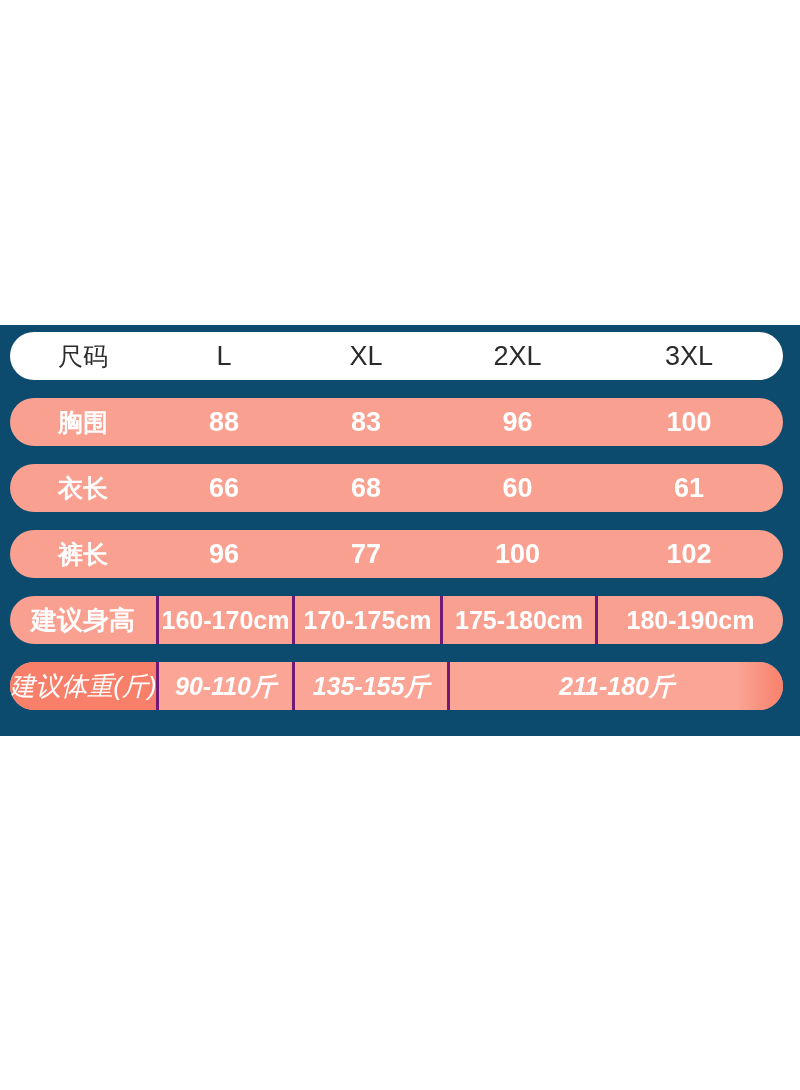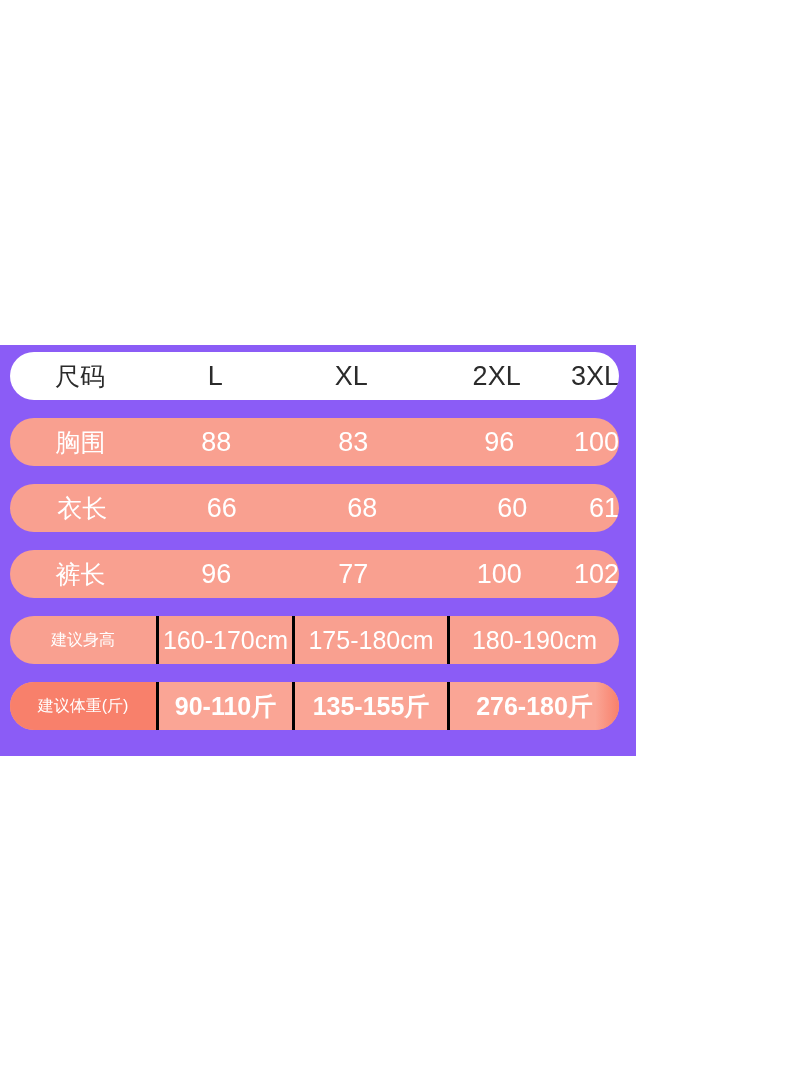--- a/index.html
+++ b/index.html
@@ -10,24 +10,24 @@
     width: 800px;
     height: 1090px;
     background: #ffffff;
     font-family: "Liberation Sans", "DejaVu Sans", sans-serif;
     overflow: hidden;
   }
 
   #size-chart-panel {
     position: absolute;
     left: 0;
-    top: 345px;
-    width: 636px;
+    top: 325px;
+    width: 800px;
     height: 411px;
-    background: #8b5cf6;
+    background: #0c4a6e;
     box-sizing: border-box;
     padding: 7px 0 0 0;
   }
 
   .chart-row {
     position: relative;
     margin: 0 17px 0 10px;
     height: 48px;
     border-radius: 26px;
     display: flex;
@@ -72,40 +72,41 @@
     font-size: 27px;
     font-weight: 400;
   }
   .row-header .c-label { font-size: 25px; }
 
   
   .row-plain .cell,
   .row-divided .cell {
     color: #ffffff;
     font-size: 27px;
-    font-weight: 400;
+    font-weight: 700;
   }
   .row-plain .c-label {
     font-size: 25px;
   }
 
   
   .row-divided .cell + .cell {
-    border-left: 3px solid #000000;
+    border-left: 3px solid #701a75;
   }
   .row-divided .cell {
     font-size: 25px;
   }
   .row-divided .c-label {
-    font-size: 16px;
+    font-size: 26px;
   }
 
   
   .row-accent {
     background: #faa595;
+    font-style: italic;
   }
   .row-accent .c-label {
     background: #f8806b;
   }
   .row-accent .c-4 {
     background: linear-gradient(to right, #faa595 0%, #faa595 86%, #f8806b 100%);
   }
   .row-accent .cell {
     font-weight: 700;
   }
@@ -146,24 +147,25 @@
     <div class="cell c-label">裤长</div>
     <div class="cell c-1">96</div>
     <div class="cell c-2">77</div>
     <div class="cell c-3">100</div>
     <div class="cell c-4">102</div>
   </div>
 
   <div class="chart-row row-divided">
     <div class="cell c-label">建议身高</div>
     <div class="cell c-1">160-170cm</div>
+    <div class="cell c-2">170-175cm</div>
     <div class="cell c-3">175-180cm</div>
     <div class="cell c-4">180-190cm</div>
   </div>
 
   <div class="chart-row row-divided row-accent">
     <div class="cell c-label">建议体重(斤)</div>
     <div class="cell c-1">90-110斤</div>
     <div class="cell c-3">135-155斤</div>
-    <div class="cell c-4">276-180斤</div>
+    <div class="cell c-4">211-180斤</div>
   </div>
 
 </div>
 
 </body></html>

